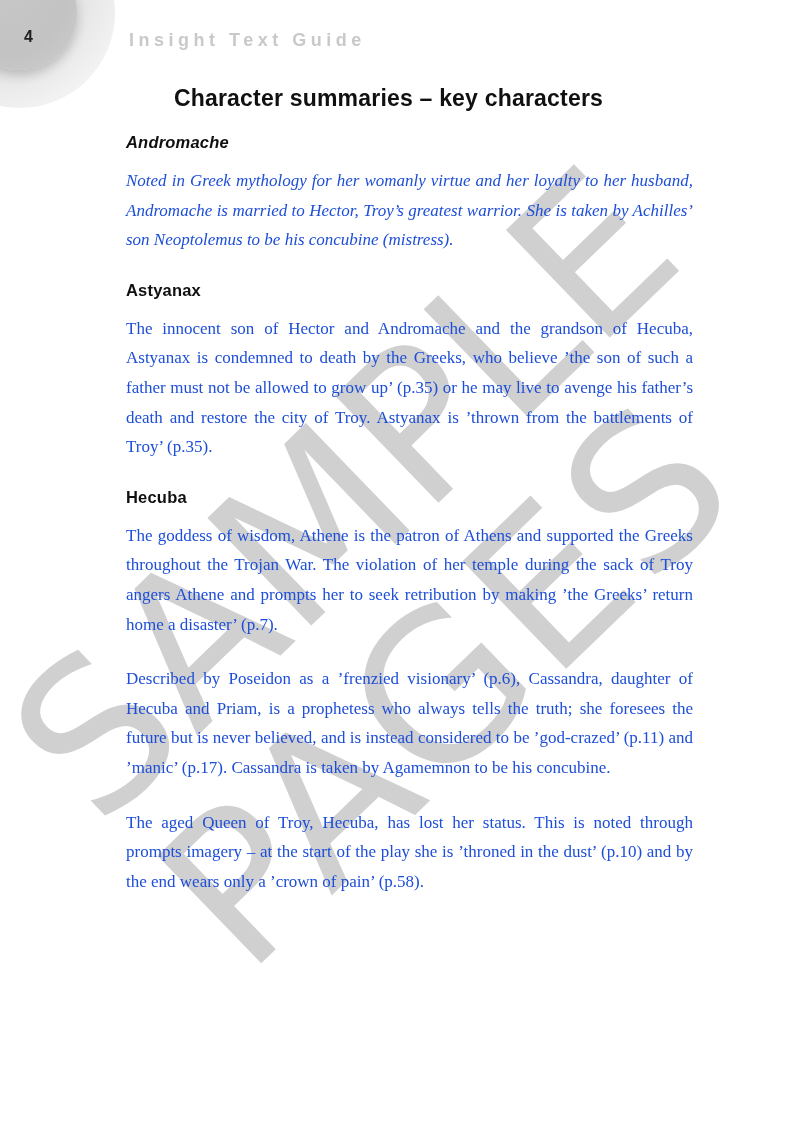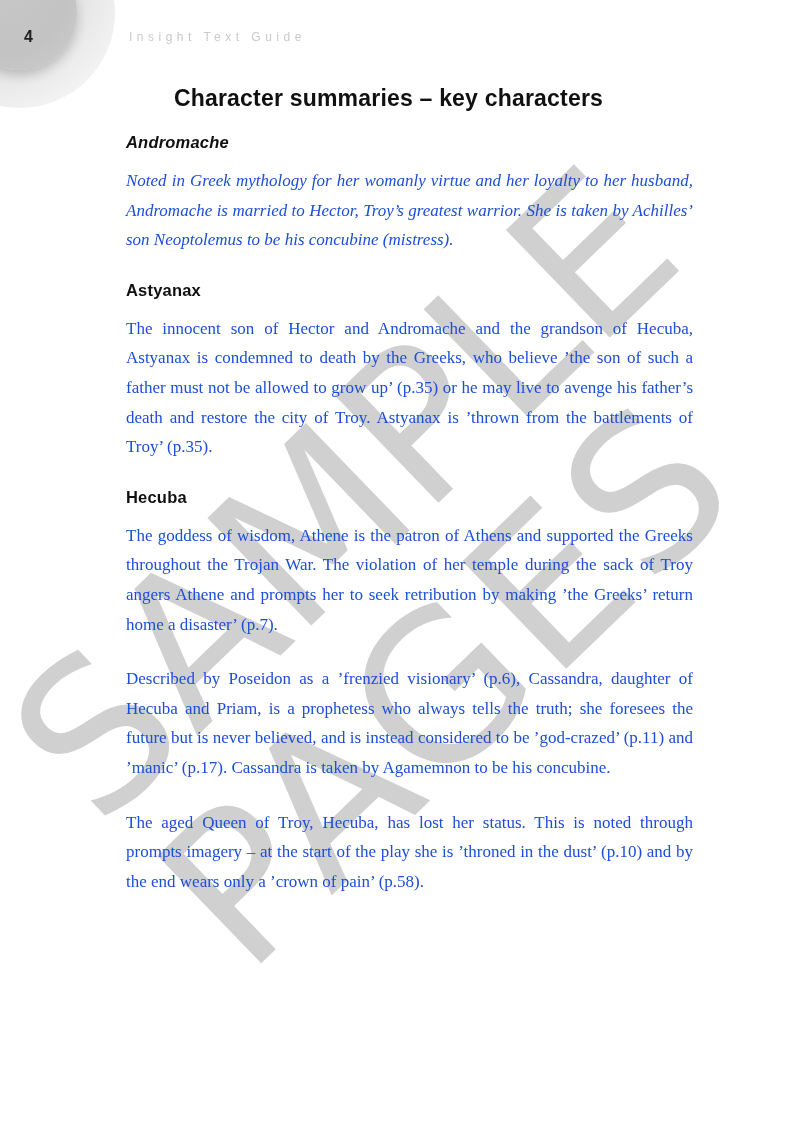--- a/index.html
+++ b/index.html
@@ -19,21 +19,21 @@
     background:radial-gradient(circle at 35% 30%, #c7c7c7 0%, #c3c3c3 60%, #cdcdcd 100%);
     box-shadow:0 5px 12px rgba(0,0,0,0.20);
     z-index:2;
   }
   .page-number{
     position:absolute;left:24px;top:28px;z-index:3;
     font-size:16px;font-weight:bold;color:#1f1f1f;
   }
   .running-header{
     position:absolute;left:129px;top:30px;z-index:3;
-    font-size:12px;font-weight:normal;letter-spacing:4.5px;color:#c9c9c9;
+    font-size:18px;font-weight:bold;letter-spacing:4.5px;color:#c9c9c9;
   }
 
   
   .wm{
     position:absolute;z-index:0;white-space:nowrap;
     font-family:"DejaVu Sans","Liberation Sans",sans-serif;
     color:#d0d0d0;font-weight:400;line-height:1;
     user-select:none;
   }
   .wm-sample{

